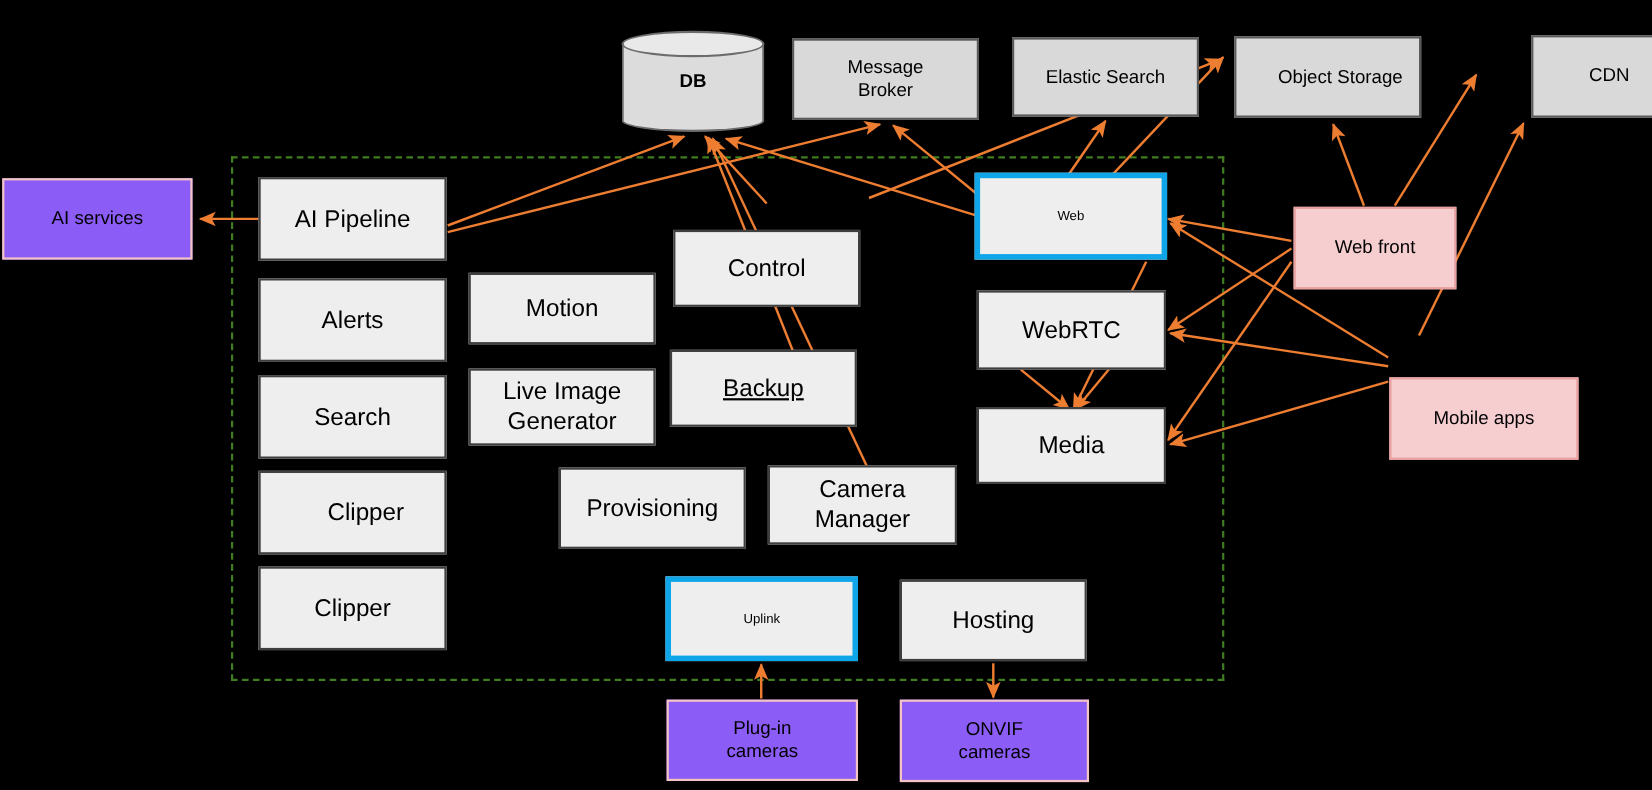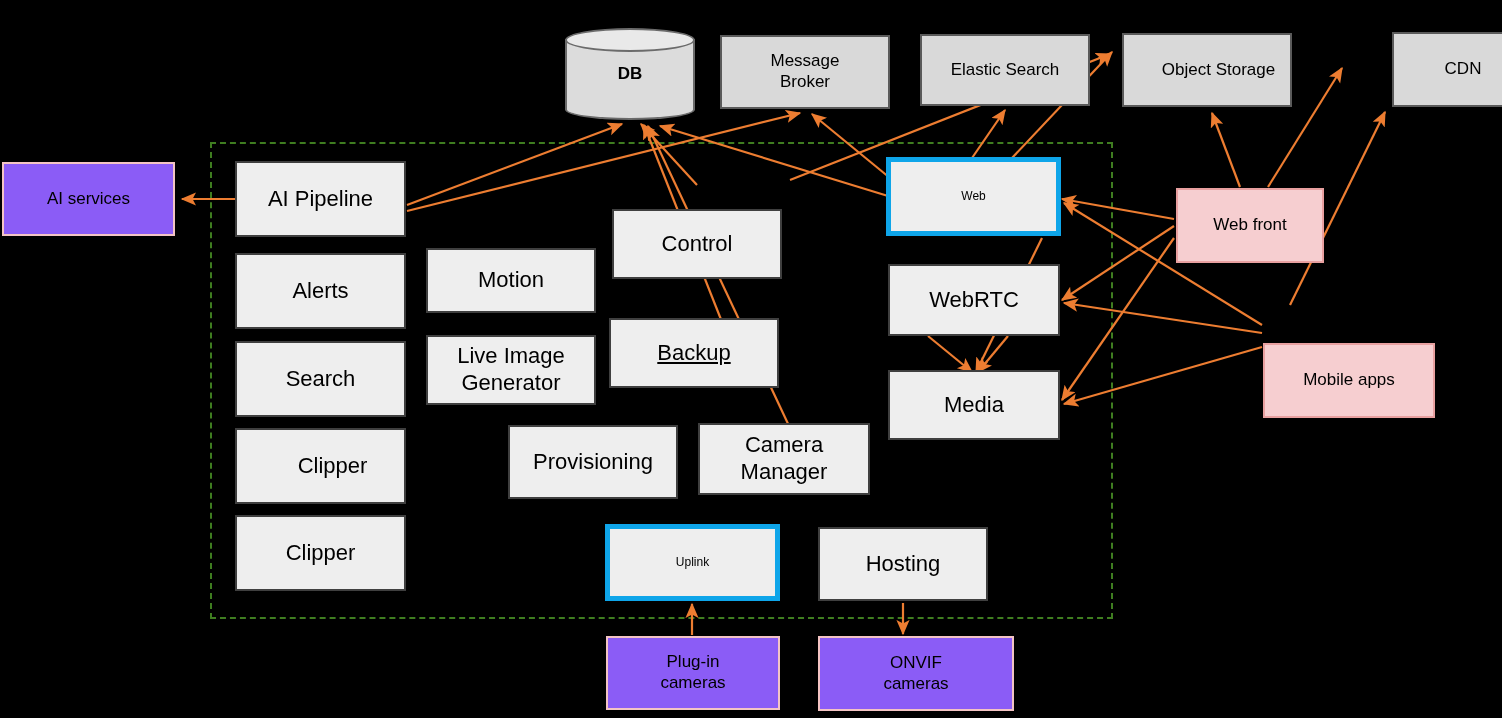--- a/index.html
+++ b/index.html
@@ -227,16 +227,16 @@
 
   <div class="node n-internal" style="left:888px; top:370px; width:172px; height:70px;">Media</div>
 
   <div class="node n-pink" style="left:1176px; top:188px; width:148px; height:75px;">Web front</div>
 
   <div class="node n-pink" style="left:1263px; top:306px; width:172px; height:75px;margin-top:37px;">Mobile apps</div>
 
   <div class="node n-green" style="left:606px; top:636px; width:174px; height:74px;">Plug-in
 cameras</div>
 
-  <div class="node n-green" style="left:818px; top:636px; width:196px; height:75px;">ONVIF
+  <div class="node n-green" style="left:818px; top:636px; width:172px; height:75px;">ONVIF
 cameras</div>
 
 </div>
 
 </body></html>

